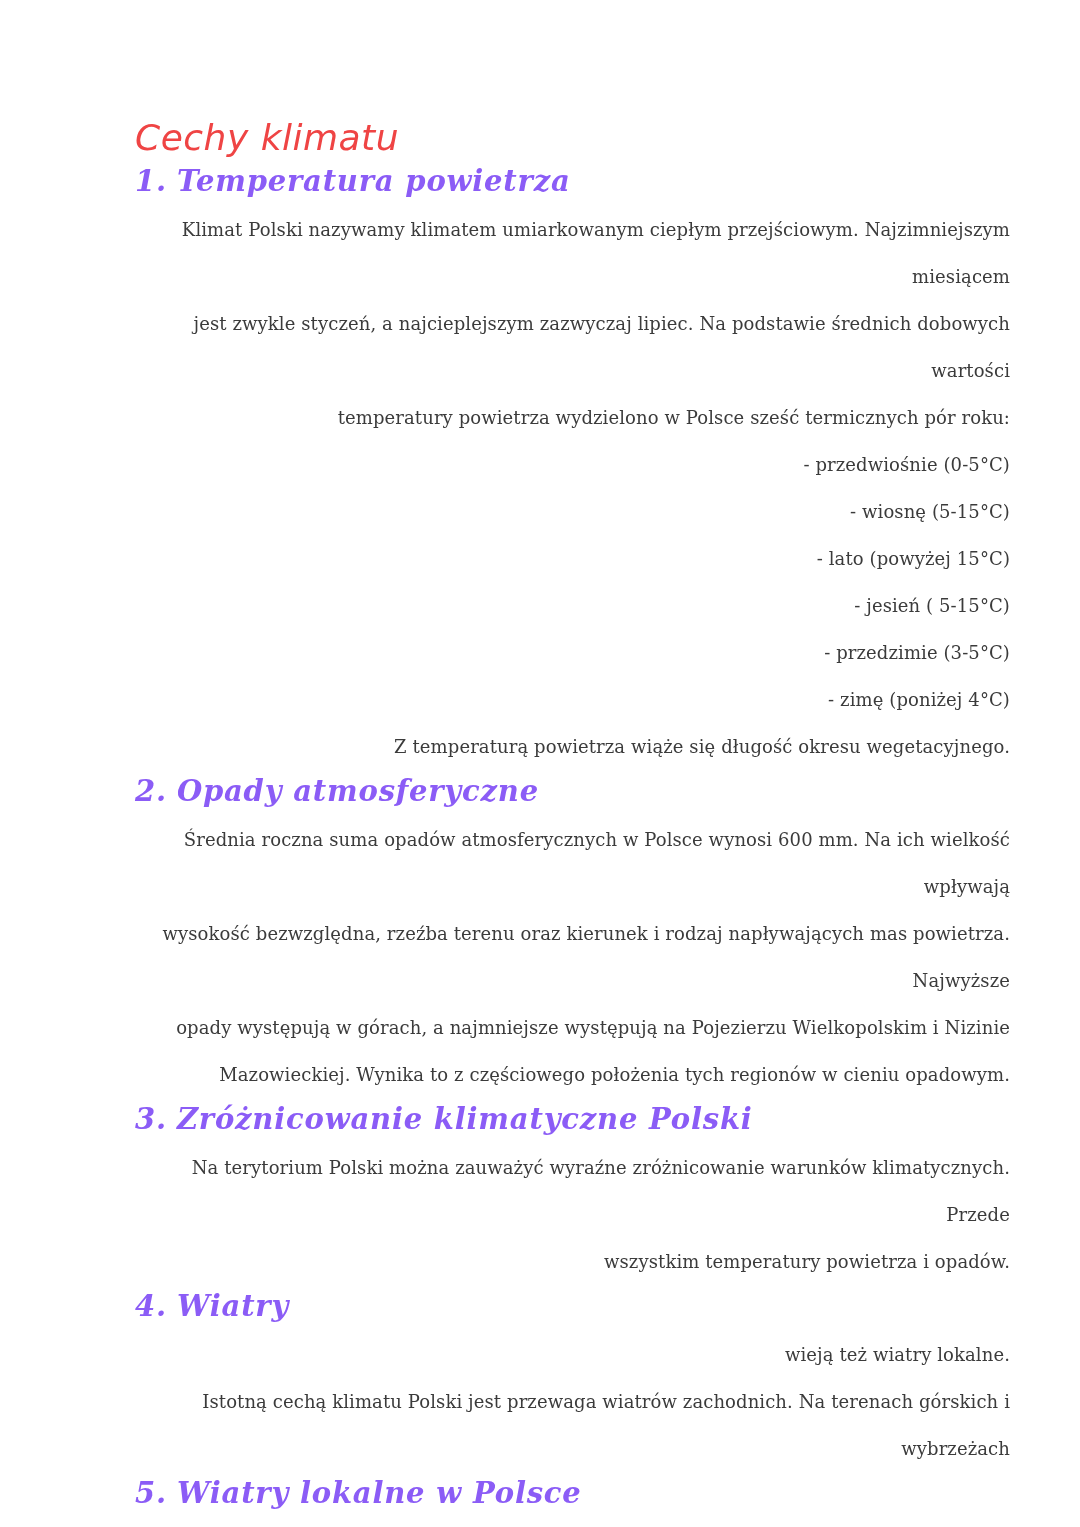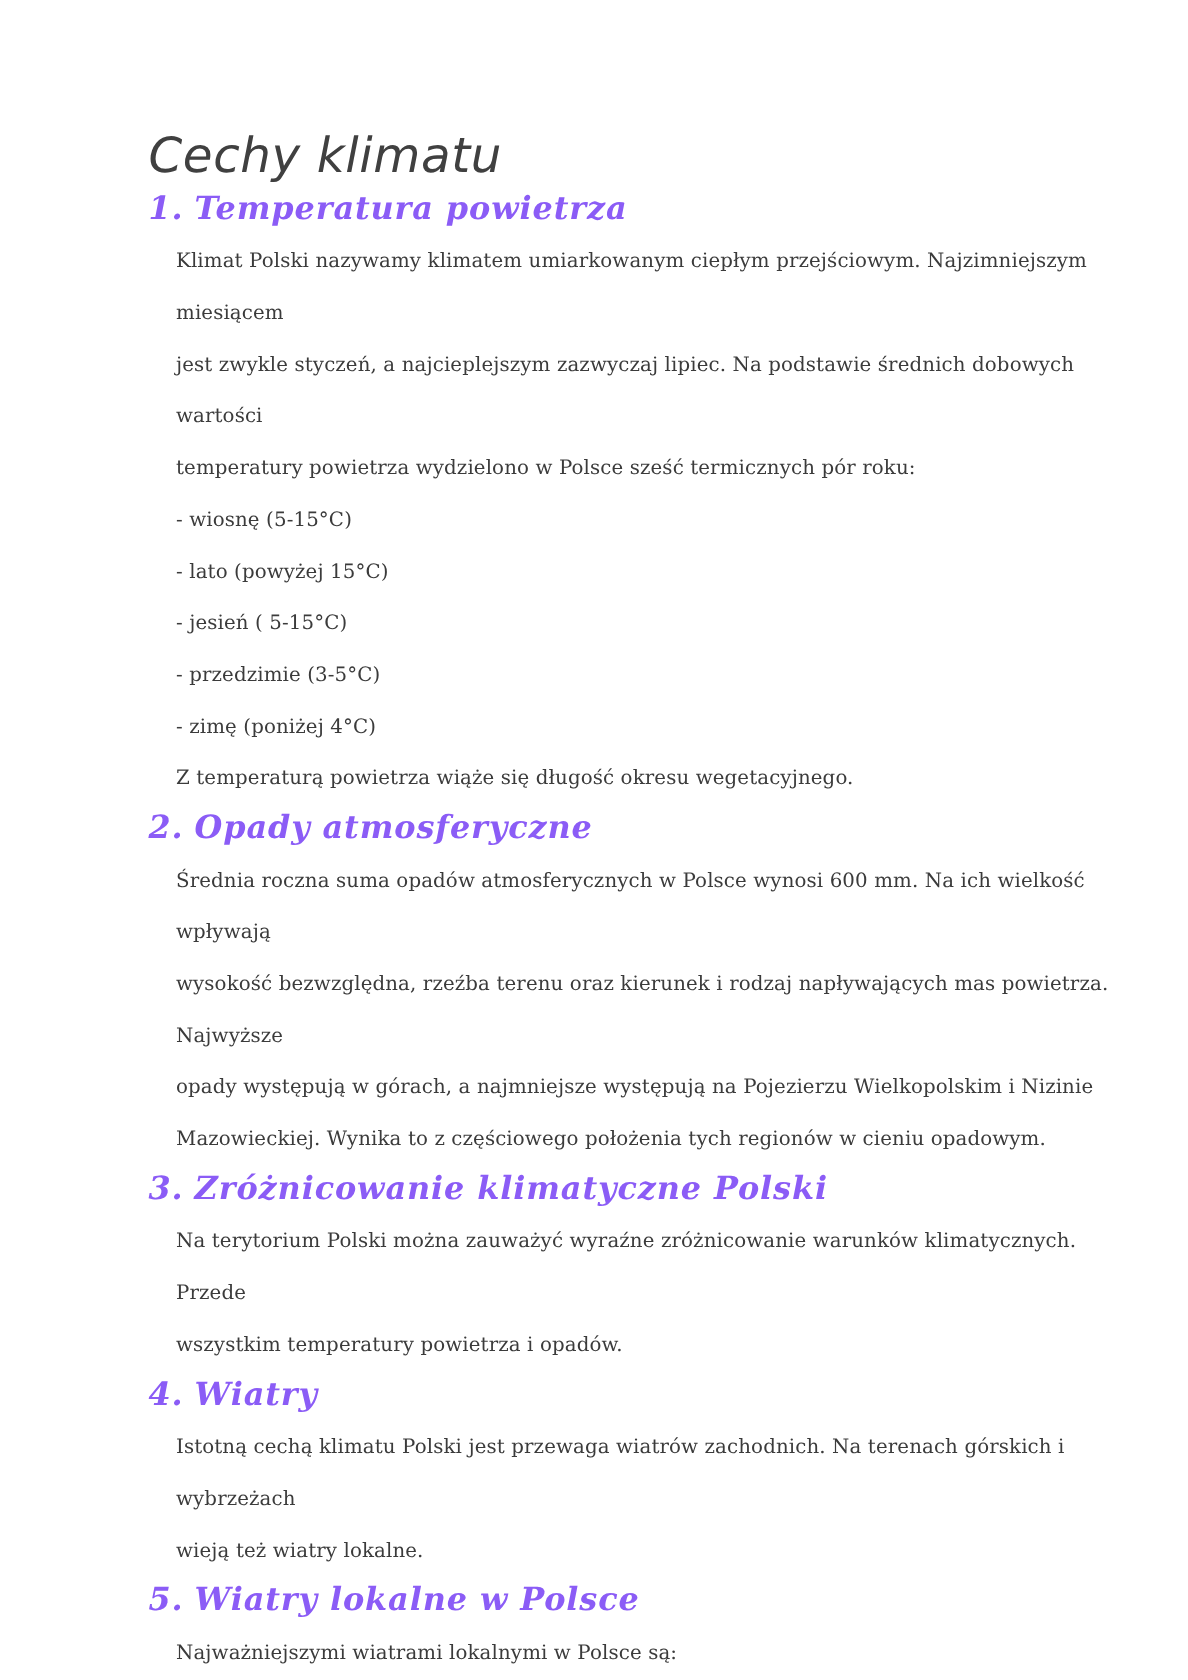--- a/index.html
+++ b/index.html
@@ -15,23 +15,23 @@
     background: #ffffff;
     box-sizing: border-box;
     padding: 118px 70px 60px 135px;
     font-family: "DejaVu Serif", serif;
     color: #3b3b3b;
   }
   .doc-title {
     font-family: "DejaVu Sans", sans-serif;
     font-style: italic;
     font-weight: 400;
-    font-size: 44px;
+    font-size: 36px;
     line-height: 1.1;
-    color: #404040;
+    color: #ef4444;
     margin: 0 0 4px 0;
     letter-spacing: 0.5px;
   }
   .section {
     margin: 0;
   }
   .section-heading {
     font-family: "DejaVu Serif", serif;
     font-style: italic;
     font-weight: 700;
@@ -39,40 +39,42 @@
     line-height: 38px;
     color: #8b5cf6;
     margin: 2px 0 6px 0;
     letter-spacing: 0.8px;
   }
   .section-heading .sec-num {
     margin-right: 10px;
   }
   .section-body {
     padding-left: 25px;
+    text-align: right;
   }
   .body-line {
     font-size: 18px;
     line-height: 47px;
     color: #3b3b3b;
     letter-spacing: 0.1px;
   }
 </style>
 </head>
 <body>
 
 <div class="page">
   <h1 class="doc-title">Cechy klimatu</h1>
   <div>
       <section class="section">
         <h2 class="section-heading"><span class="sec-num">1.</span><span>Temperatura powietrza</span></h2>
         <div class="section-body">
           <div class="body-line">Klimat Polski nazywamy klimatem umiarkowanym ciepłym przejściowym. Najzimniejszym miesiącem</div>
           <div class="body-line">jest zwykle styczeń, a najcieplejszym zazwyczaj lipiec. Na podstawie średnich dobowych wartości</div>
           <div class="body-line">temperatury powietrza wydzielono w Polsce sześć termicznych pór roku:</div>
+          <div class="body-line">- przedwiośnie (0-5°C)</div>
           <div class="body-line">- wiosnę (5-15°C)</div>
           <div class="body-line">- lato (powyżej 15°C)</div>
           <div class="body-line">- jesień ( 5-15°C)</div>
           <div class="body-line">- przedzimie (3-5°C)</div>
           <div class="body-line">- zimę (poniżej 4°C)</div>
           <div class="body-line">Z temperaturą powietrza wiąże się długość okresu wegetacyjnego.</div>
         </div>
       </section>
       <section class="section">
         <h2 class="section-heading"><span class="sec-num">2.</span><span>Opady atmosferyczne</span></h2>
@@ -86,22 +88,22 @@
       <section class="section">
         <h2 class="section-heading"><span class="sec-num">3.</span><span>Zróżnicowanie klimatyczne Polski</span></h2>
         <div class="section-body">
           <div class="body-line">Na terytorium Polski można zauważyć wyraźne zróżnicowanie warunków klimatycznych. Przede</div>
           <div class="body-line">wszystkim temperatury powietrza i opadów.</div>
         </div>
       </section>
       <section class="section">
         <h2 class="section-heading"><span class="sec-num">4.</span><span>Wiatry</span></h2>
         <div class="section-body">
+          <div class="body-line">wieją też wiatry lokalne.</div>
           <div class="body-line">Istotną cechą klimatu Polski jest przewaga wiatrów zachodnich. Na terenach górskich i wybrzeżach</div>
-          <div class="body-line">wieją też wiatry lokalne.</div>
         </div>
       </section>
       <section class="section">
         <h2 class="section-heading"><span class="sec-num">5.</span><span>Wiatry lokalne w Polsce</span></h2>
         <div class="section-body">
           <div class="body-line"> Najważniejszymi wiatrami lokalnymi w Polsce są:</div>
         </div>
       </section>
     </div>
 </div>

